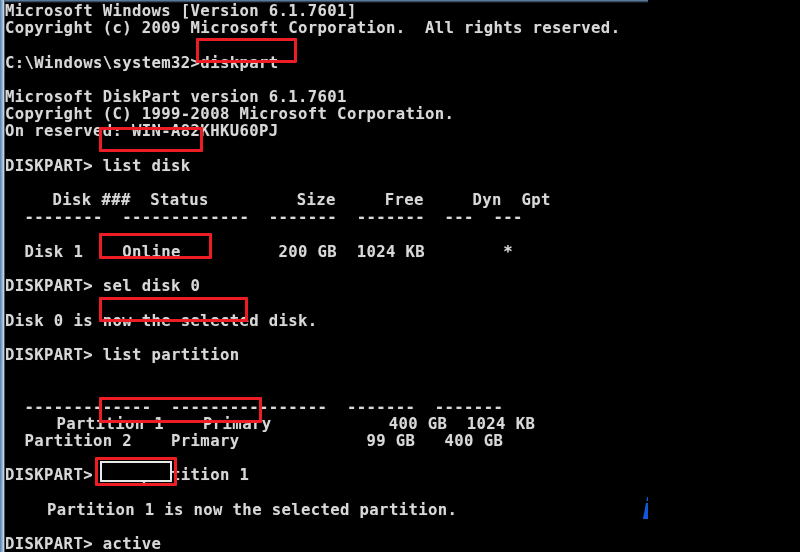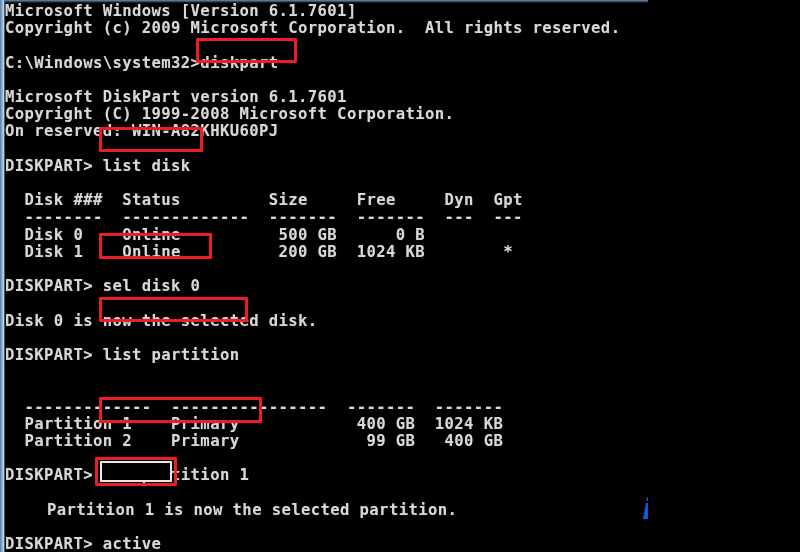--- a/index.html
+++ b/index.html
@@ -93,33 +93,32 @@
       <div class="line" style="top: 18.2px;">Copyright (c) 2009 Microsoft Corporation.  All rights reserved.</div>
       <div class="line" style="top: 35.4px;"></div>
       <div class="line" style="top: 52.6px;">C:\Windows\system32&gt;diskpart</div>
       <div class="line" style="top: 69.8px;"></div>
       <div class="line" style="top: 87px;">Microsoft DiskPart version 6.1.7601</div>
       <div class="line" style="top: 104.2px;">Copyright (C) 1999-2008 Microsoft Corporation.</div>
       <div class="line" style="top: 121.4px;">On reserved: WIN-A82KHKU60PJ</div>
       <div class="line" style="top: 138.6px;"></div>
       <div class="line" style="top: 155.8px;">DISKPART&gt; list disk</div>
       <div class="line" style="top: 173px;"></div>
-      <div class="line" style="top: 190.2px;">  Disk ###  Status         Size     Free     Dyn  Gpt</div>
+      <div class="line" style="top: 190.2px; padding-left: 28px;">  Disk ###  Status         Size     Free     Dyn  Gpt</div>
       <div class="line" style="top: 207.4px;">  --------  -------------  -------  -------  ---  ---</div>
-      <div class="line" style="top: 224.6px;">  Disk 0    Online          500 GB      0 B</div>
       <div class="line" style="top: 241.8px;">  Disk 1    Online          200 GB  1024 KB        *</div>
       <div class="line" style="top: 259px;"></div>
       <div class="line" style="top: 276.2px;">DISKPART&gt; sel disk 0</div>
       <div class="line" style="top: 293.4px;"></div>
       <div class="line" style="top: 310.6px;">Disk 0 is now the selected disk.</div>
       <div class="line" style="top: 327.8px;"></div>
       <div class="line" style="top: 345px;">DISKPART&gt; list partition</div>
       <div class="line" style="top: 362.2px;"></div>
       <div class="line" style="top: 396.6px;">  -------------  ----------------  -------  -------</div>
-      <div class="line" style="top: 413.8px;">  Partition 1    Primary            400 GB  1024 KB</div>
+      <div class="line" style="top: 413.8px; padding-left: 32px;">  Partition 1    Primary            400 GB  1024 KB</div>
       <div class="line" style="top: 431px;">  Partition 2    Primary             99 GB   400 GB</div>
       <div class="line" style="top: 448.2px;"></div>
       <div class="line" style="top: 465.4px;">DISKPART&gt; sel partition 1</div>
       <div class="line" style="top: 482.6px;"></div>
       <div class="line" style="top: 499.8px; margin-left: 42px;">Partition 1 is now the selected partition.</div>
       <div class="line" style="top: 517px;"></div>
       <div class="line" style="top: 534.2px;">DISKPART&gt; active</div>
       <div class="line" style="top: 551.4px;"></div>
       <div class="line" style="top: 585.8px;"></div>
     </div>

